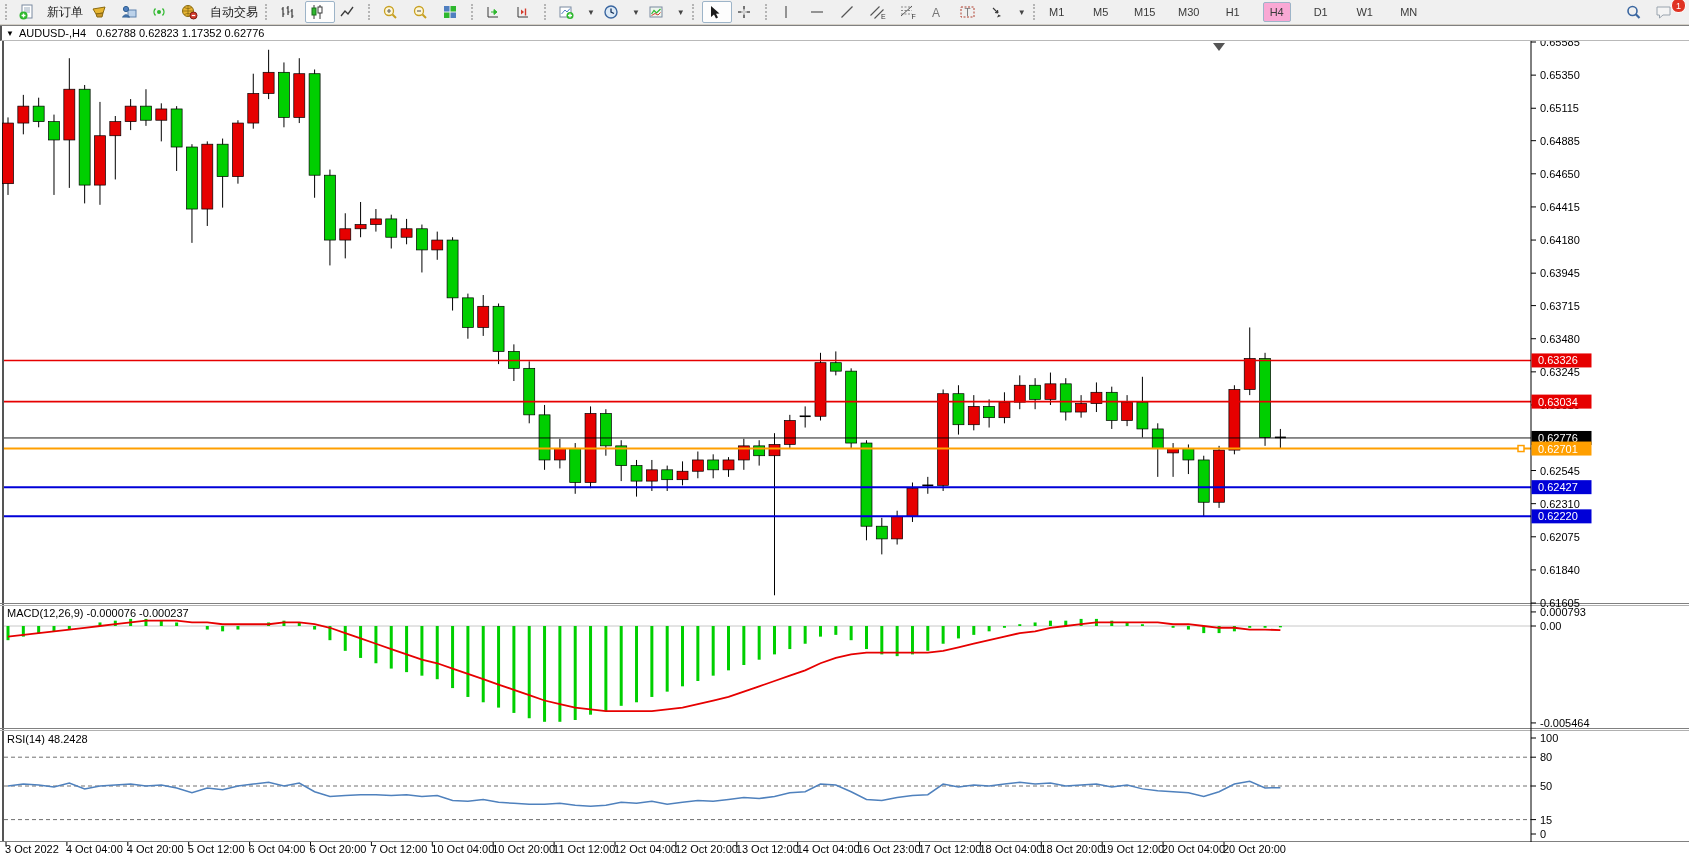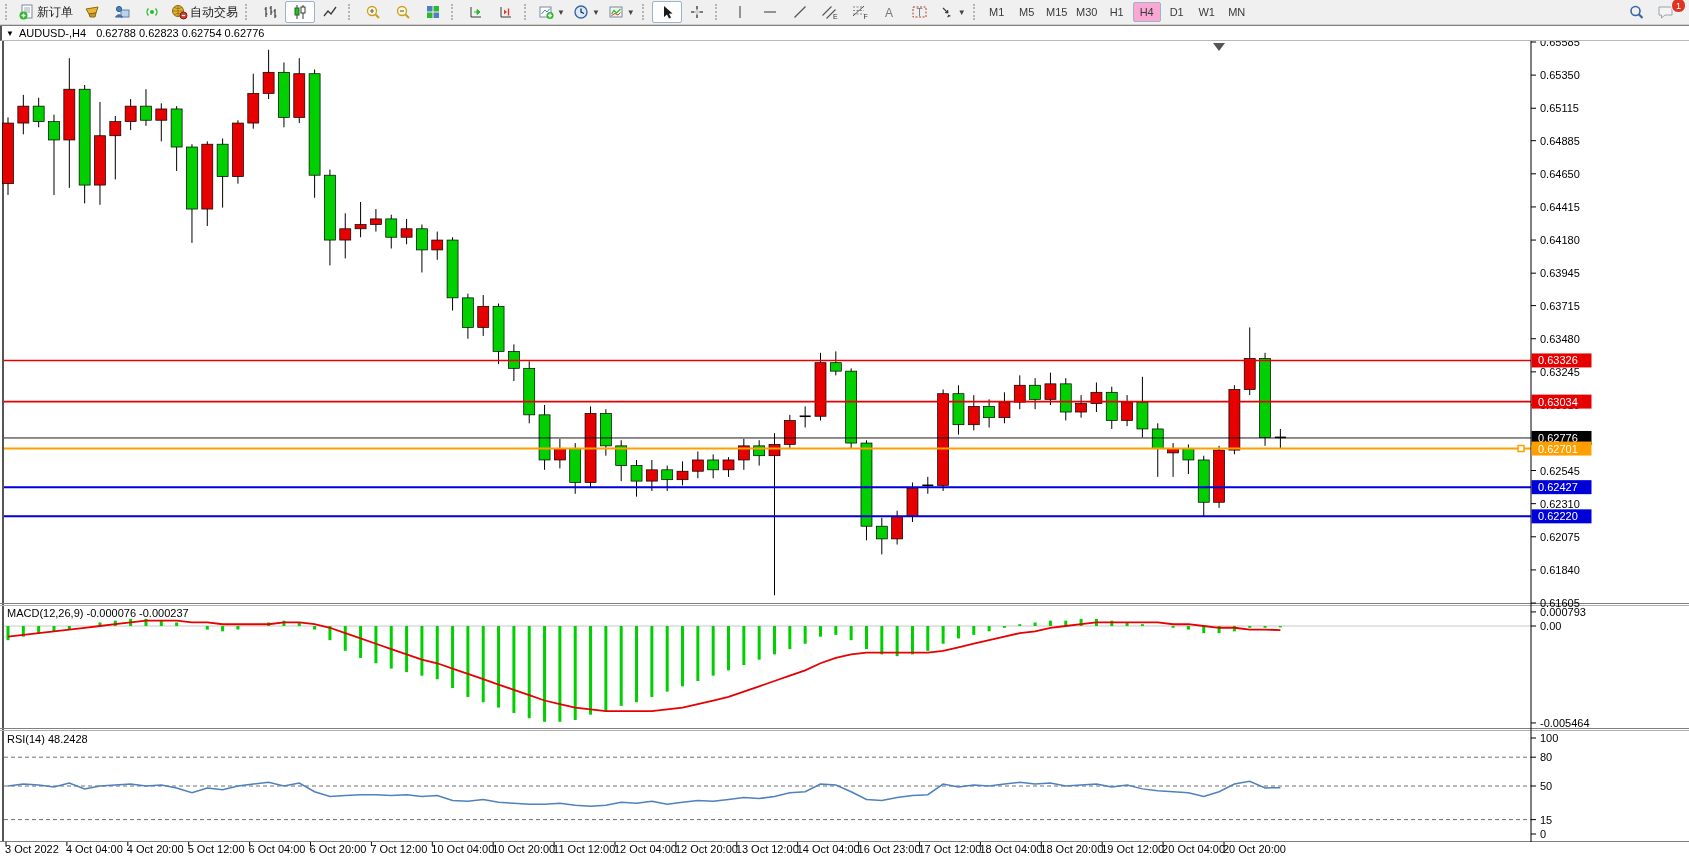--- a/index.html
+++ b/index.html
@@ -1,21 +1,21 @@
 <!DOCTYPE html>
 <html><head>
 <meta charset="utf-8">
 <style>
   html,body{margin:0;padding:0;background:#f0f0f0;width:1689px;height:862px;overflow:hidden;
     font-family:"Liberation Sans",sans-serif;-webkit-font-smoothing:antialiased;}
   
   #toolbar{height:24px;background:#f0f0f0;border-bottom:1px solid #d4d0c8;display:flex;align-items:center;padding:0 2px;}
   .grip{width:5px;height:16px;margin:0 3px;border-left:2px dotted #b5b5b5;}
-  .tb-btn{height:20px;min-width:22px;padding:0 3px;display:inline-flex;align-items:center;justify-content:center;
-    border:1px solid transparent;border-radius:2px;gap:2px;cursor:default;}
+  .tb-btn{height:20px;min-width:22px;padding:0 3px;display:inline-flex;align-items:center;justify-content:space-between;
+    border:1px solid transparent;border-radius:2px;gap:12px;cursor:default;}
   .tb-btn.active{border:1px solid #9db4c8;background:#fdfdfd;}
   .tb-lbl{font-size:12px;color:#1a1a1a;white-space:nowrap;}
   .tf-btn{height:18px;min-width:26px;display:inline-flex;align-items:center;justify-content:center;
     font-size:11px;color:#3a3a3a;border:1px solid transparent;border-radius:2px;}
   .tf-btn.active{border:1px solid #9db4c8;background:#f9a8d4;}
   .caret{font-size:8px;color:#444;margin-left:1px;}
   .spacer{flex:1;}
   .badge{position:absolute;top:-4px;right:-6px;background:#e03323;color:#fff;font-size:9px;border-radius:7px;
     min-width:13px;height:13px;display:flex;align-items:center;justify-content:center;border:1px solid #fff;}
   
@@ -221,21 +221,21 @@
   </div>
   <div class="tb-btn">
     <svg width="16" height="16">
       <path d="M4 4 L9 9 M9 9 l-0.5 -3 M9 9 l-3 -0.5" stroke="#3a3a3a" stroke-width="1.1" fill="none"></path>
       <path d="M12 12 L8 13.5 L9.5 10.5 Z" fill="#3a3a3a"></path>
     </svg>
       <span class="caret">▼</span>
   </div>
 
   <div class="grip"></div>
-  <div id="tf-bar" style="display:flex;gap:2px;">
+  <div id="tf-bar" style="display:flex;gap:16px;">
       <div class="tf-btn">M1</div>
       <div class="tf-btn">M5</div>
       <div class="tf-btn">M15</div>
       <div class="tf-btn">M30</div>
       <div class="tf-btn">H1</div>
       <div class="tf-btn active">H4</div>
       <div class="tf-btn">D1</div>
       <div class="tf-btn">W1</div>
       <div class="tf-btn">MN</div>
     </div>
@@ -254,21 +254,21 @@
     </svg>
     <span class="badge">1</span>
   </div>
 </div>
 
 <div id="chart-window">
   <div id="chart-titlebar">
     <span class="tri">▼</span>
     <span>AUDUSD-,H4</span>
     <span style="width:10px"></span>
-    <span>0.62788 0.62823 0.62754 0.62776</span>
+    <span>0.62788 0.62823 1.17352 0.62776</span>
   </div>
   <svg id="chart-canvas" width="1689" height="822">
       <rect x="0" y="0" width="1689" height="822" fill="#ffffff"></rect>
       <line x1="3" y1="0" x2="3" y2="801" stroke="#555555" stroke-width="2"></line>
       <g>
         <line x1="8" y1="76.4158443755297" x2="8" y2="153.9461516774743" stroke="#000" stroke-width="1"></line>
         <rect x="2.5" y="82.05441217930692" width="11" height="60.61460389061136" fill="#e60000" stroke="#000" stroke-width="0.7"></rect>
         <line x1="23.33" y1="53.8615731604177" x2="23.33" y2="93.33154778686293" stroke="#000" stroke-width="1"></line>
         <rect x="17.83" y="65.1387087679737" width="11" height="16.915703411333226" fill="#e60000" stroke="#000" stroke-width="0.7"></rect>
         <line x1="38.66" y1="56.68085706230631" x2="38.66" y2="86.28333803213984" stroke="#000" stroke-width="1"></line>

